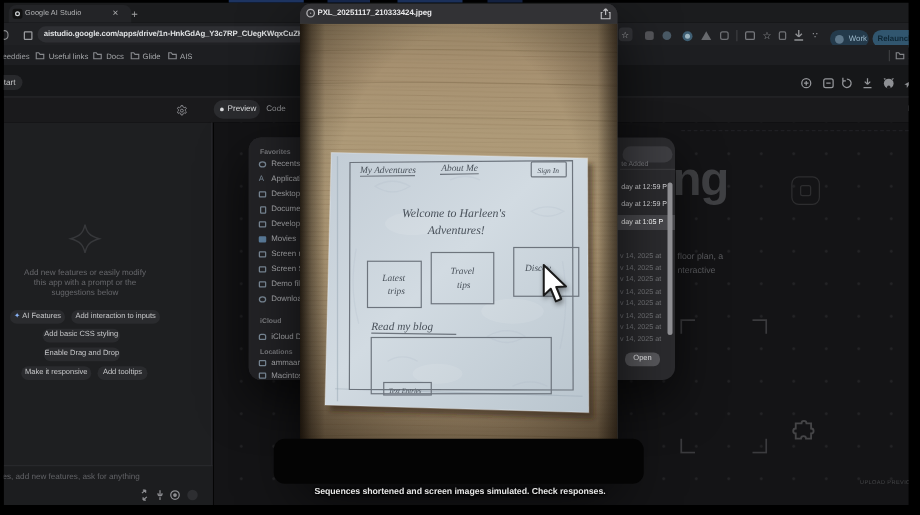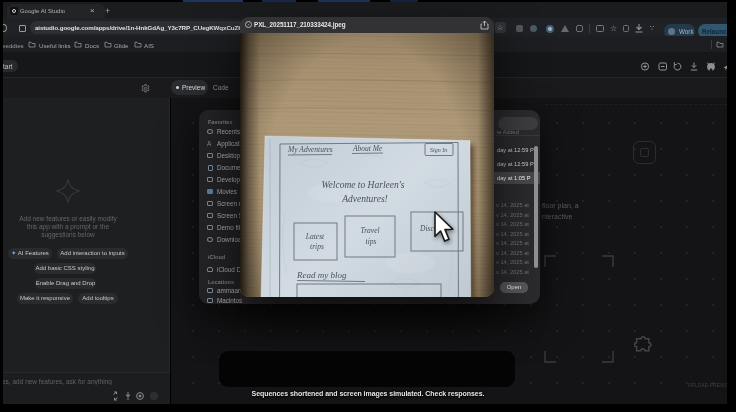--- a/index.html
+++ b/index.html
@@ -130,20 +130,21 @@
     <circle cx="42" cy="5" r="4.2" fill="#2d2e31"></circle>
   </svg>
   <svg class="abs" style="left:141px;top:83.5px;" width="9" height="9" viewBox="0 0 20 20">
     <path d="M8.5 1 h3 l.5 2.6 a6.5 6.5 0 0 1 2 1.15 l2.5 -.9 l1.5 2.6 l-2 1.75 a6.5 6.5 0 0 1 0 2.3 l2 1.75 l-1.5 2.6 l-2.5 -.9 a6.5 6.5 0 0 1 -2 1.15 l-.5 2.6 h-3 l-.5 -2.6 a6.5 6.5 0 0 1 -2 -1.15 l-2.5 .9 l-1.5 -2.6 l2 -1.75 a6.5 6.5 0 0 1 0 -2.3 l-2 -1.75 l1.5 -2.6 l2.5 .9 a6.5 6.5 0 0 1 2 -1.15 Z" fill="none" stroke="#8f9094" stroke-width="1.6"></path>
     <circle cx="10" cy="10" r="2.6" fill="none" stroke="#8f9094" stroke-width="1.6"></circle>
   </svg>
 
   <div class="abs" id="main" style="left:171px;top:98px;width:556px;height:306px;background:#141416;
        background-image:radial-gradient(circle, #242426 1px, transparent 1.2px);
        background-size:26px 26px;background-position:9px 12px;"></div>
+  <div class="abs" style="left:538px;top:123px;font-size:38px;font-weight:bold;color:#404144;letter-spacing:-1px;">ng</div>
   <div class="abs" style="left:545px;top:104px;width:182px;height:0;border-top:1px dashed #1f1f23;"></div>
   <div class="abs" style="left:633px;top:141px;width:23px;height:23px;border:1px solid #2d2d2f;border-radius:6px;"></div>
   <div class="abs" style="left:640px;top:148px;width:9px;height:9px;border:1px solid #2d2d2f;border-radius:2px;"></div>
   <div class="abs" style="left:542px;top:200px;font-size:7px;line-height:11px;color:#5c5d60;">floor plan, a<br>nteractive</div>
   <svg class="abs" style="left:544px;top:255px;" width="70" height="108" viewBox="0 0 70 108">
     <path d="M1 12 L1 1 L12 1 M58 1 L69 1 L69 12 M69 96 L69 107 L58 107 M12 107 L1 107 L1 96" fill="none" stroke="#3b3b3e" stroke-width="1.4"></path>
   </svg>
   <svg class="abs" style="left:632px;top:336px;" width="22" height="22" viewBox="0 0 24 24">
     <path d="M10 3 a2.2 2.2 0 0 1 4.4 0 h4 v4.4 a2.2 2.2 0 0 1 0 4.4 v4.4 h-4.4 a2.2 2.2 0 0 0 -4.4 0 H5 v-4.4 a2.2 2.2 0 0 1 0 -4.4 V3 Z" fill="none" stroke="#454547" stroke-width="1.6"></path>
   </svg>
@@ -200,21 +201,21 @@
   <div class="fdim" style="left:496px;top:221px;">v 14, 2025 at</div>
   <div class="fdim" style="left:496px;top:230.5px;">v 14, 2025 at</div>
   <div class="fdim" style="left:496px;top:240px;">v 14, 2025 at</div>
   <div class="fdim" style="left:496px;top:249.5px;">v 14, 2025 at</div>
   <div class="fdim" style="left:496px;top:259px;">v 14, 2025 at</div>
   <div class="fdim" style="left:496px;top:268.5px;">v 14, 2025 at</div>
   <div class="abs" style="left:534px;top:146px;width:3.5px;height:122px;background:#929296;border-radius:2px;"></div>
   <div class="abs" style="left:500px;top:282px;width:28px;height:11px;background:#58585c;border-radius:5px;"></div>
   <div class="abs" style="left:500px;top:284px;width:28px;text-align:center;font-size:6px;color:#ececee;">Open</div>
 
-  <div class="abs" id="ql" style="left:240px;top:17px;width:254px;height:280px;background:#303033;border-radius:9px;box-shadow:0 20px 48px rgba(0,0,0,.7);overflow:hidden;">
+  <div class="abs" id="ql" style="left:240px;top:3px;width:254px;height:375px;background:#303033;border-radius:9px;box-shadow:0 20px 48px rgba(0,0,0,.7);overflow:hidden;">
     <div class="abs" style="left:0;top:0;width:254px;height:16px;background:#323235;"></div>
     <div class="abs" style="left:5px;top:4px;width:7px;height:7px;border:1px solid #b3b3b6;border-radius:50%;"></div>
     <div class="abs" style="left:8px;top:7px;width:1.4px;height:1.4px;background:#b3b3b6;border-radius:50%;"></div>
     <div class="abs" style="left:14px;top:4px;font-size:6.3px;font-weight:bold;color:#e7e7e9;letter-spacing:-.05px;">PXL_20251117_210333424.jpeg</div>
     <svg class="abs" style="left:240px;top:3px;" width="9" height="10" viewBox="0 0 9 10">
       <path d="M2 4 H1 V9 H8 V4 H7 M4.5 6 V1 M4.5 1 L2.8 2.8 M4.5 1 L6.2 2.8" fill="none" stroke="#c3c3c6" stroke-width="0.9"></path>
     </svg>
 
     <div class="abs" id="photo" style="left:0;top:16px;width:254px;height:359px;">
     <svg width="254" height="359" viewBox="0 0 254 359">

